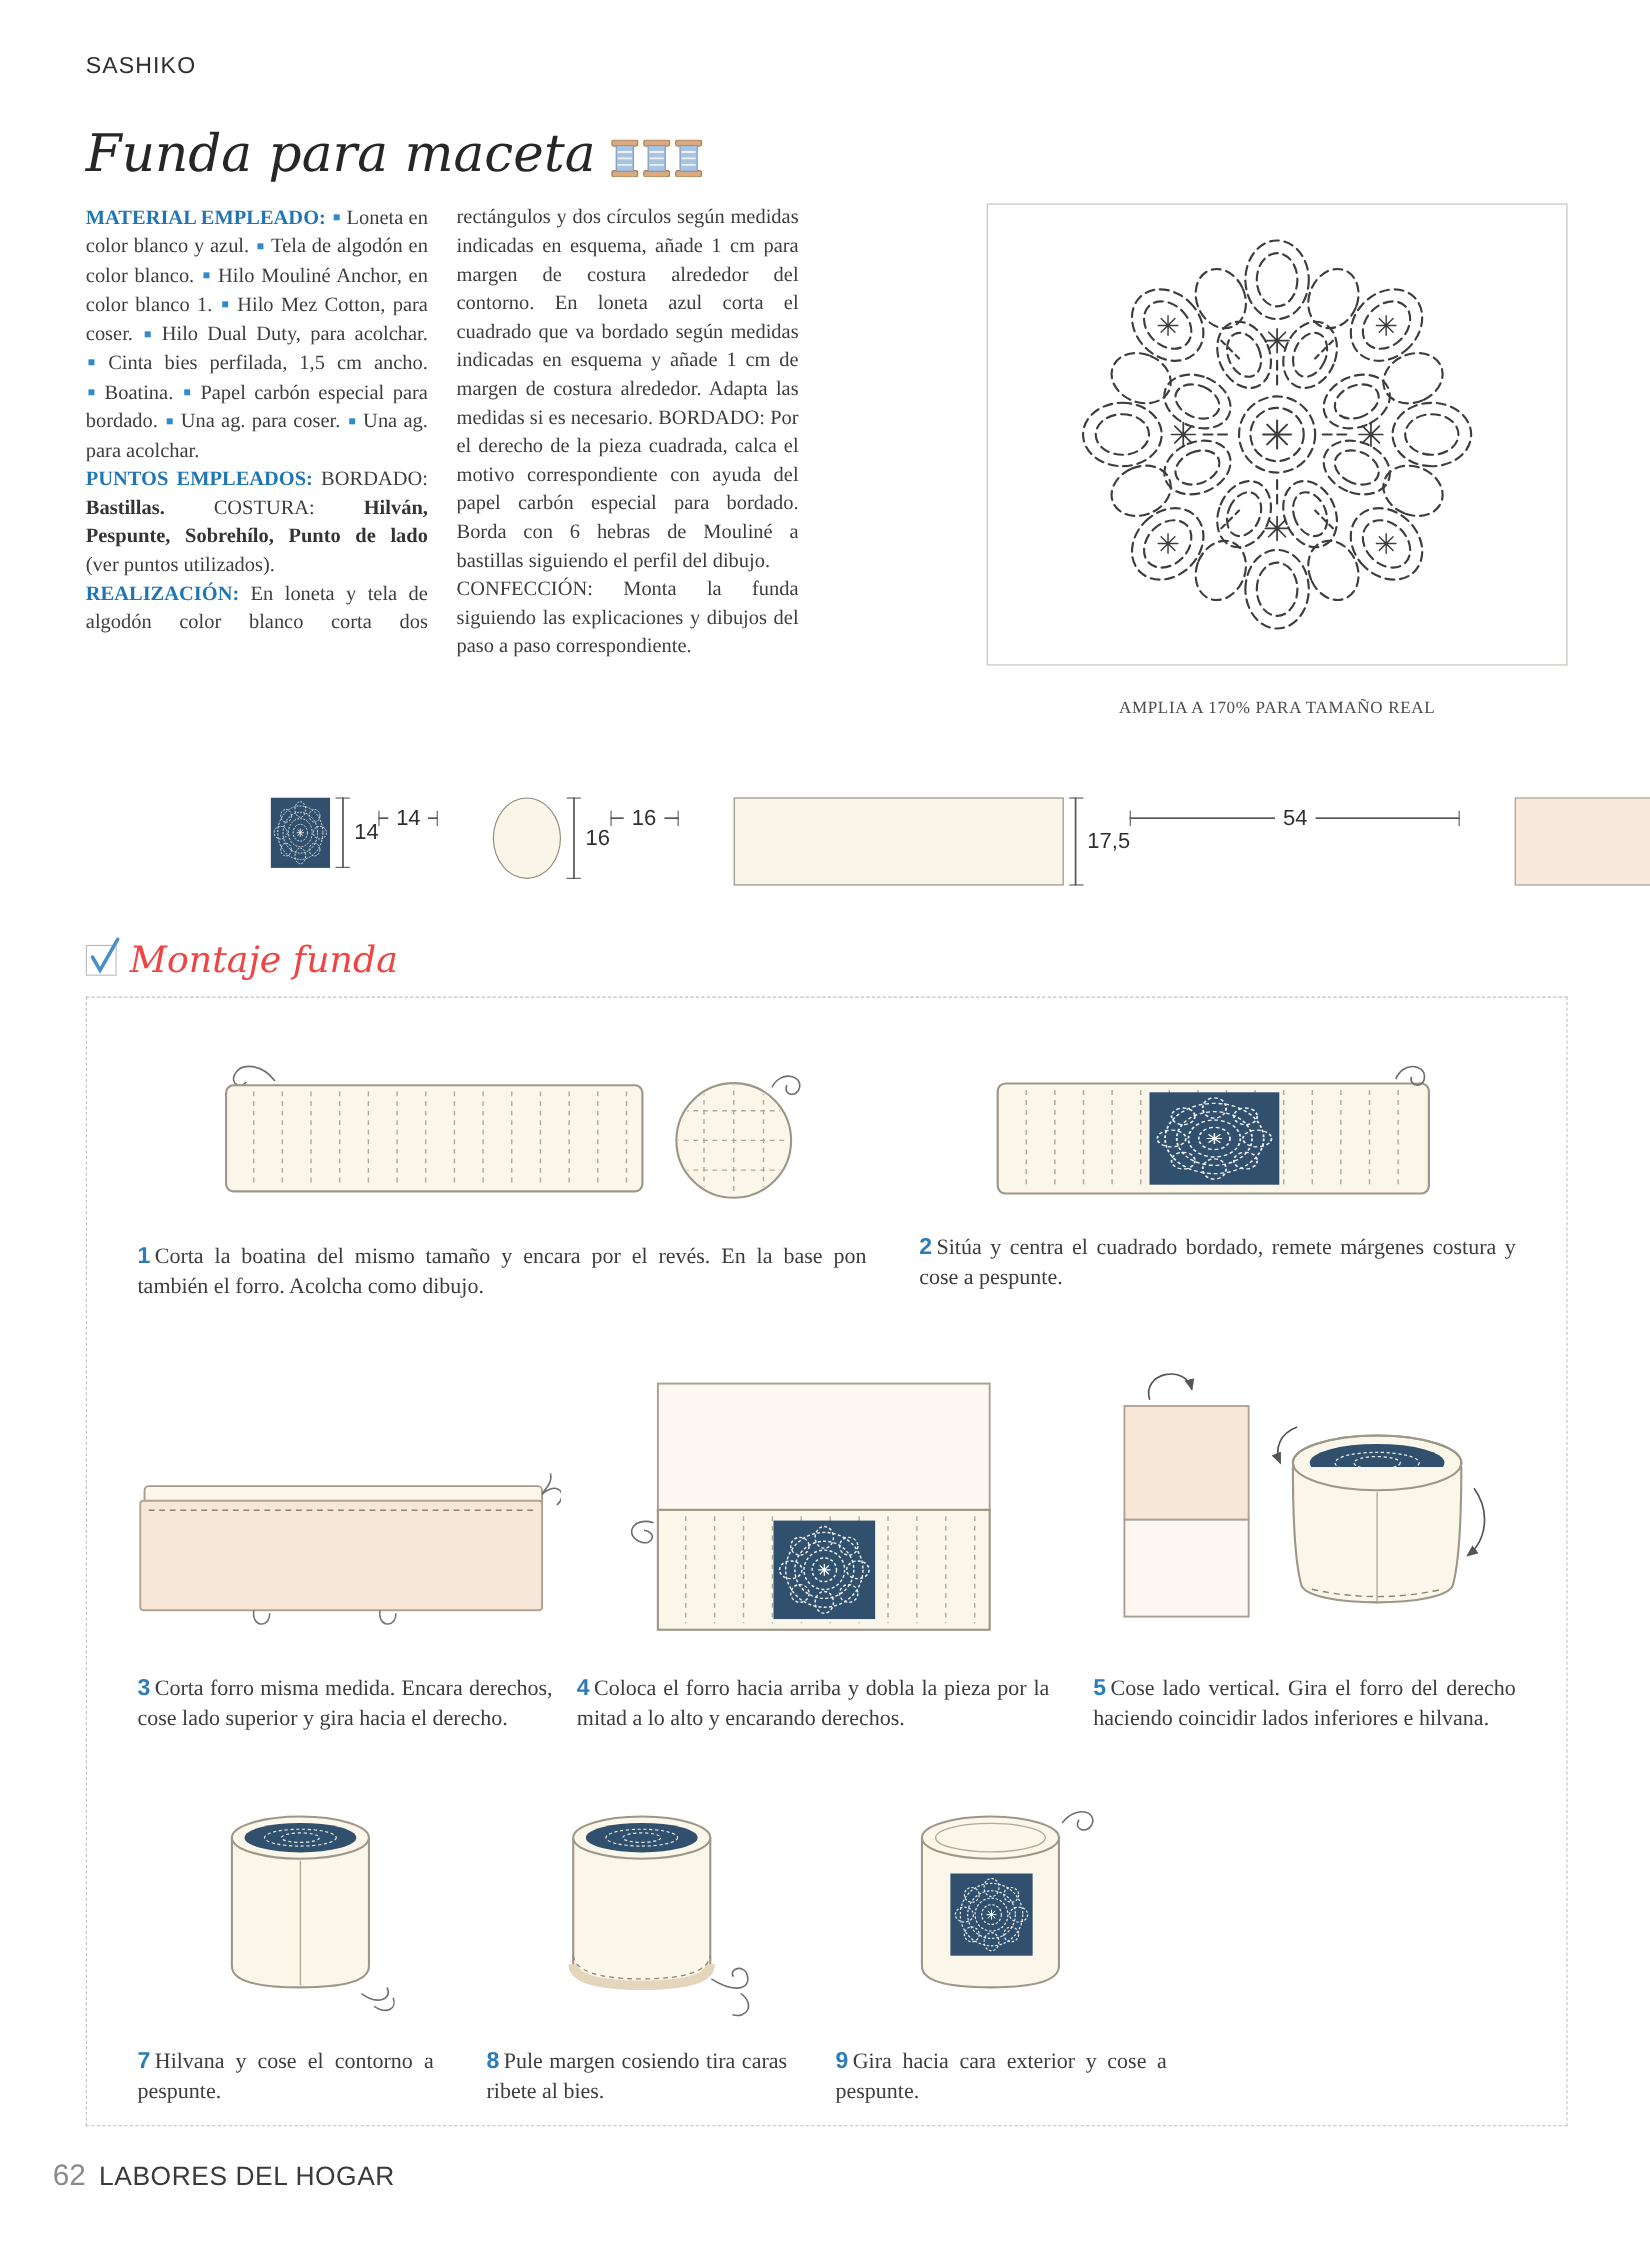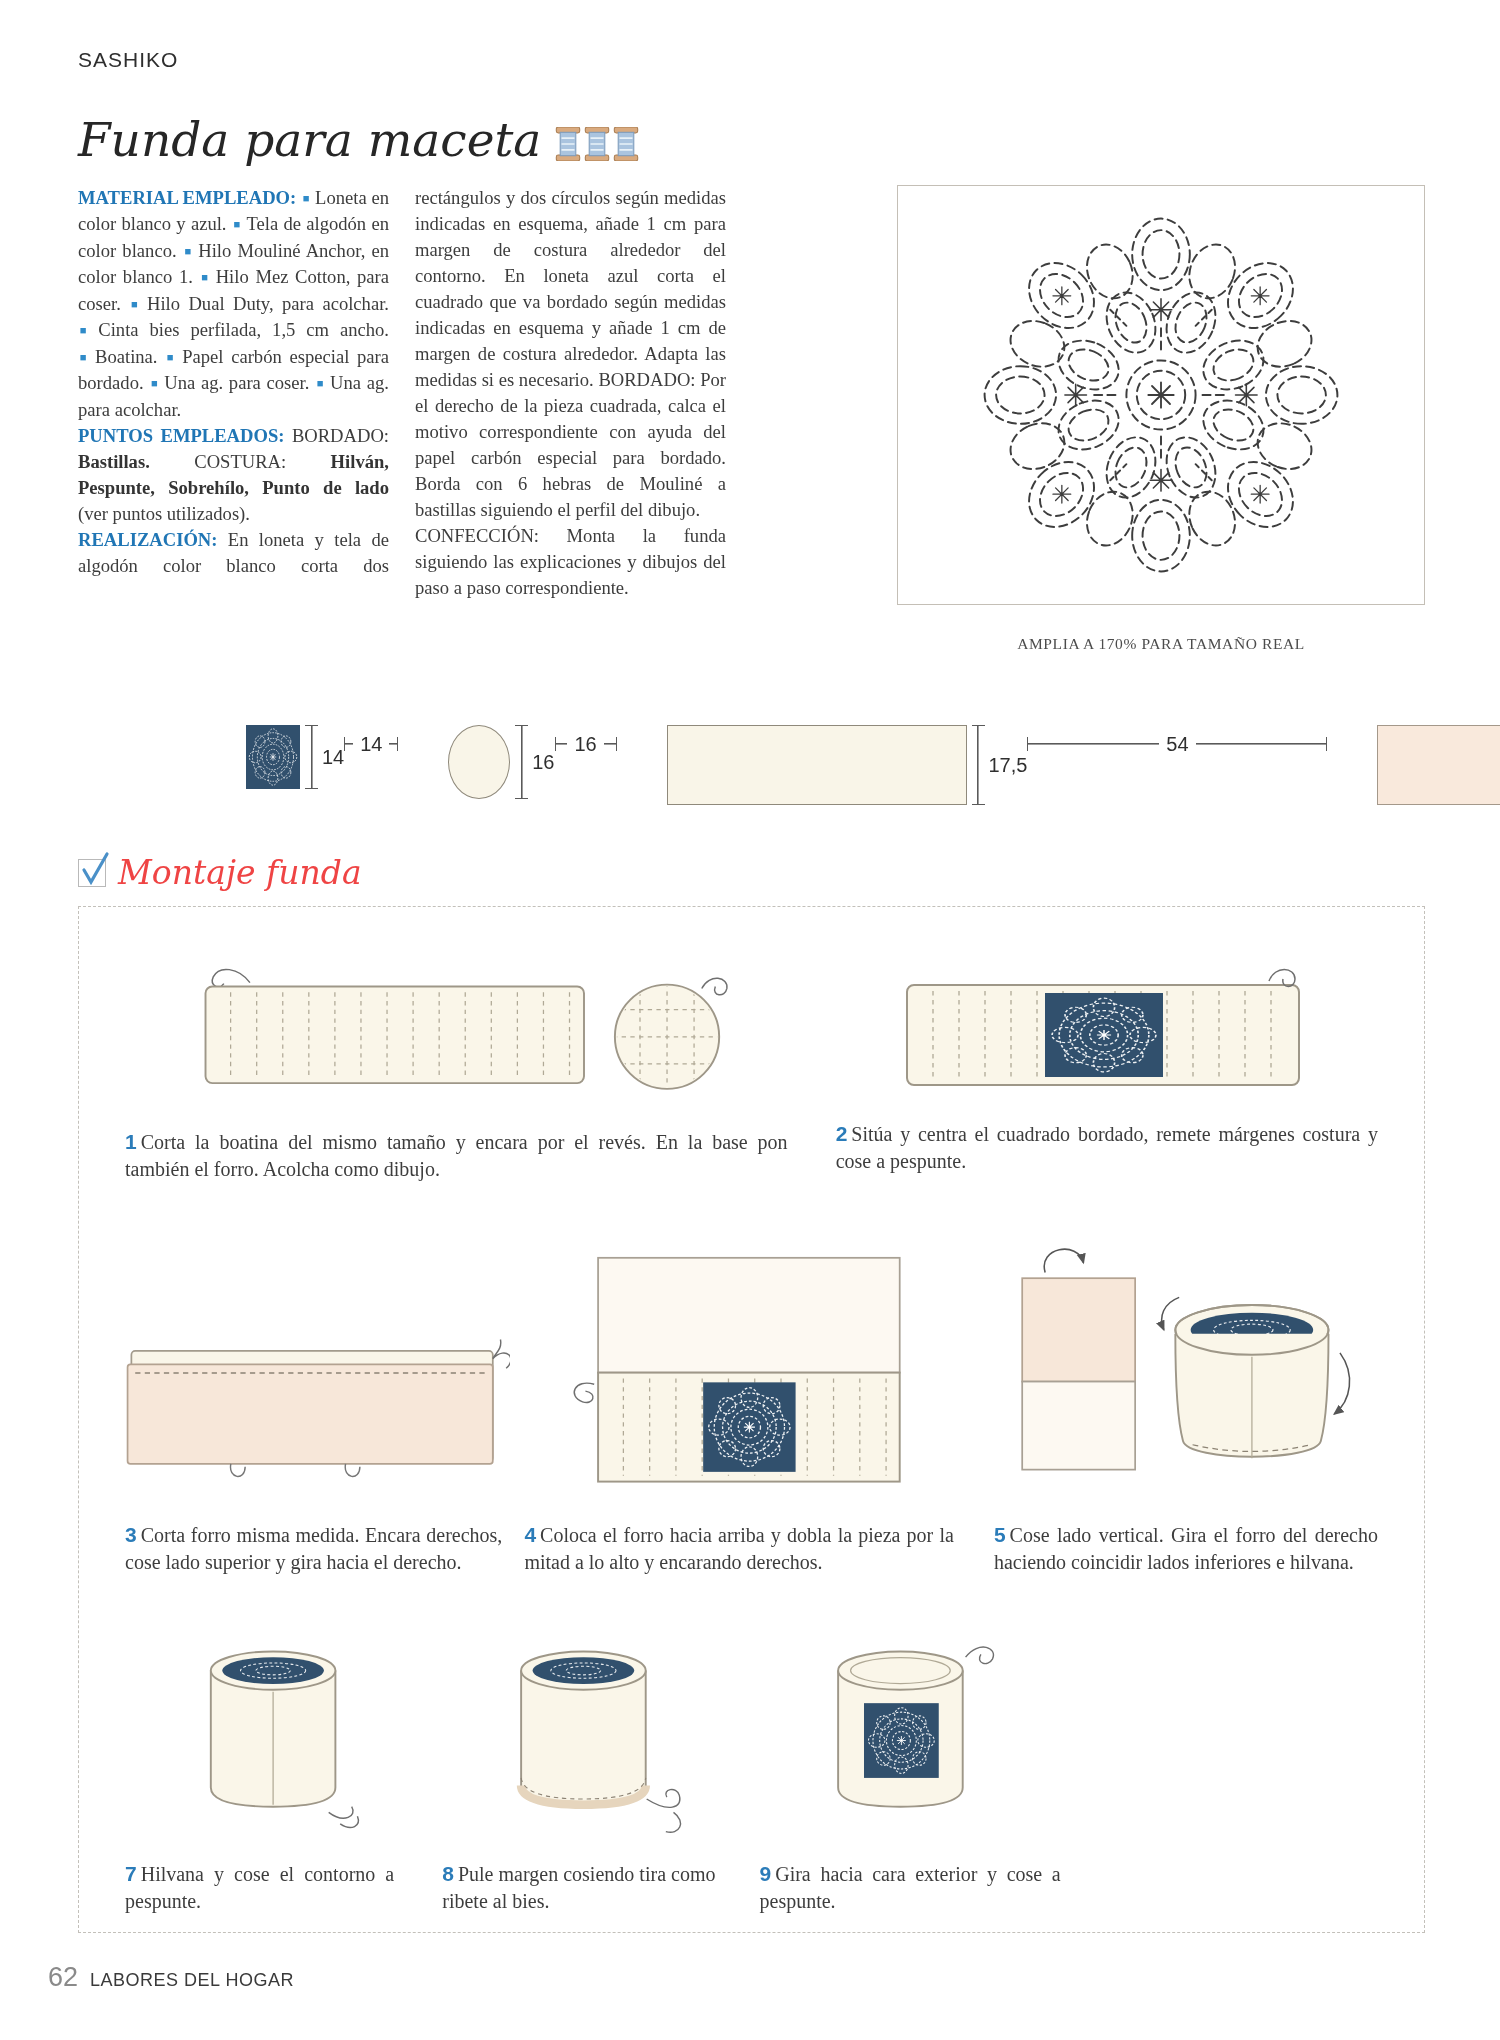--- a/index.html
+++ b/index.html
@@ -51,21 +51,21 @@
   .srow1 .cell{width:56%;} .srow1 .cell:last-child{width:44%;}
   .srow2{margin-top:56px;} .srow2 .cell{width:31%;} .srow2 .cell.mid{width:37%;} .srow2 .cell:last-child{width:32%;}
   .srow3{margin-top:42px;} .srow3 .cell{width:25%;}
   .ill{display:flex;align-items:flex-end;justify-content:center;}
   .srow1 .ill{height:172px;} .srow2 .ill{height:268px;} .srow3 .ill{height:228px;}
   .cap{margin:16px 8px 0 8px;font-size:20px;line-height:26.5px;color:#3d3d3d;text-align:justify;}
   .cap .num{color:#2b7cb9;font-weight:bold;font-family:"Liberation Sans",sans-serif;font-size:21px;padding-right:4px;}
   
   .footer{position:absolute;left:48px;top:1962px;display:flex;align-items:baseline;gap:12px;}
   .pageno{font-family:"Liberation Sans",sans-serif;font-size:27px;color:#8a8a8a;font-weight:300;}
-  .brand{font-family:"Liberation Sans",sans-serif;font-size:18px;color:#3a3a3a;letter-spacing:0.5px;}
+  .brand{font-family:"Liberation Sans",sans-serif;font-size:24px;color:#3a3a3a;letter-spacing:0.5px;}
   svg{display:block;}
 </style>
 </head>
 <body>
 
 <svg width="0" height="0" style="position:absolute" aria-hidden="true">
   <defs>
     <g id="spool">
       <rect x="1" y="0" width="18" height="4.5" rx="1.5" fill="#d9aa7f" stroke="#a97c50" stroke-width="0.8"></rect>
       <rect x="1" y="21.5" width="18" height="4.5" rx="1.5" fill="#d9aa7f" stroke="#a97c50" stroke-width="0.8"></rect>
@@ -433,21 +433,21 @@
             <ellipse cx="90" cy="58" rx="65" ry="20" fill="#faf6e9" stroke="#9e9788" stroke-width="2"></ellipse>
             <ellipse cx="90" cy="58" rx="53" ry="14" fill="#31506d"></ellipse>
             <g fill="none" stroke="#fff" stroke-width="1.1" stroke-dasharray="3 2.5" opacity="0.9">
               <ellipse cx="90" cy="58" rx="34" ry="8"></ellipse>
                 <ellipse cx="90" cy="58" rx="18" ry="4.5"></ellipse>
             </g>
             <path d="M156,192 c22,14 38,10 34,-4 c-3,-10 -18,-6 -13,2 M184,206 c14,10 6,24 -8,20" fill="none" stroke="#6f6f6f" stroke-width="1.5"></path>
           </svg>
         </div>
         <p class="cap" style="margin-right:36px;">
-          <b class="num">8</b><span>Pule margen cosiendo tira como ribete al bies.</span>
+          <b class="num">8</b><span>Pule margen cosiendo tira caras ribete al bies.</span>
         </p>
       </div>
       <div class="cell">
         <div class="ill">
           <svg width="200" height="230" viewBox="0 0 200 240">
             <path d="M25,58 L25,180 Q25,200 90,200 Q155,200 155,180 L155,58" fill="#faf6e9" stroke="#9e9788" stroke-width="2"></path>
             <ellipse cx="90" cy="58" rx="65" ry="20" fill="#faf6e9" stroke="#9e9788" stroke-width="2"></ellipse>
             <ellipse cx="90" cy="58" rx="52" ry="13.5" fill="none" stroke="#b0a996" stroke-width="1.3"></ellipse>
             <use href="#motif" transform="translate(52,92) scale(0.78)"></use>
             <path d="M158,44 c14,-18 34,-10 28,2 c-5,9 -18,4 -12,-5" fill="none" stroke="#6f6f6f" stroke-width="1.5"></path>

